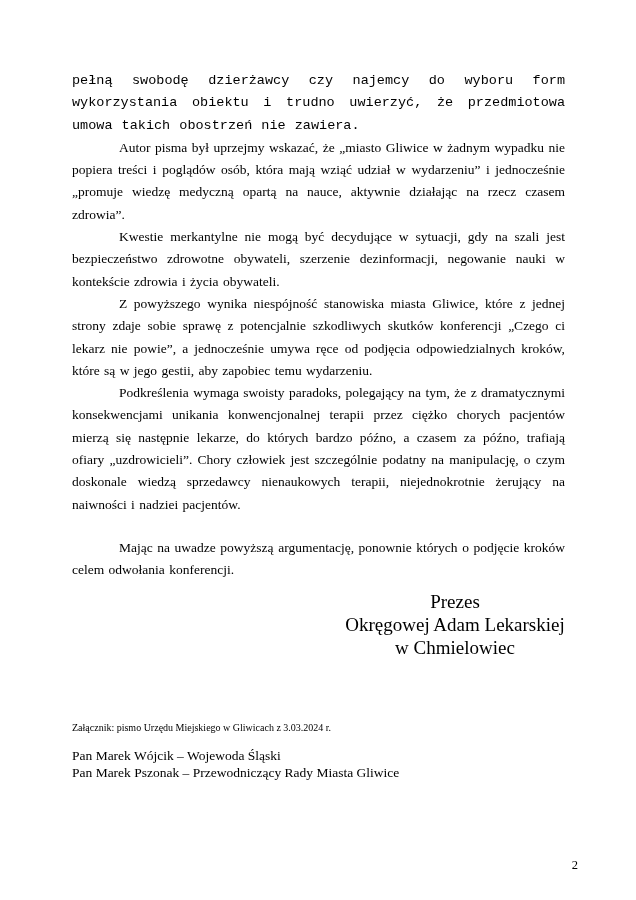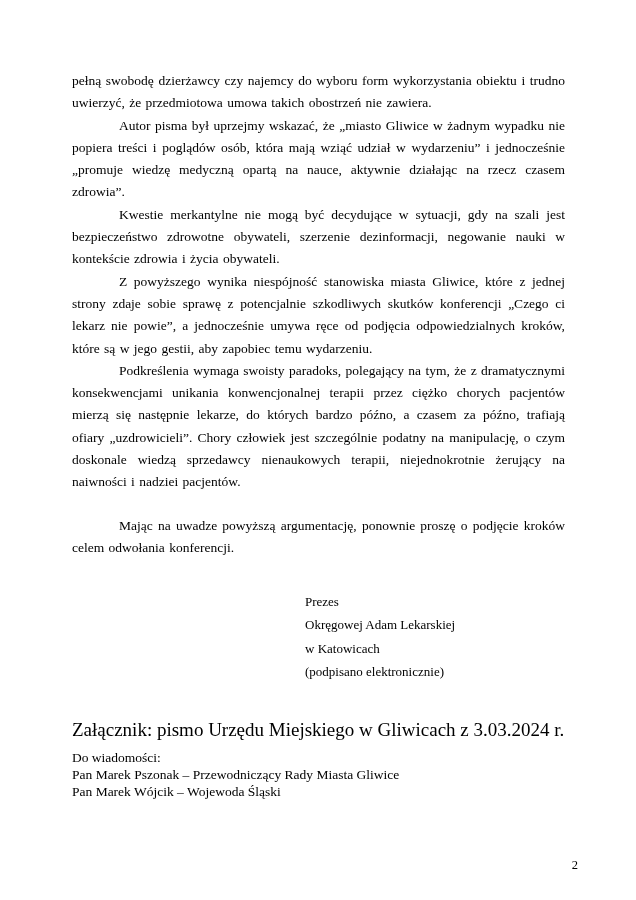--- a/index.html
+++ b/index.html
@@ -25,35 +25,36 @@
   .para {
     margin: 0;
     font-size: 13.5px;
     line-height: 22.3px;
     text-align: justify;
     text-indent: 47px;
     word-spacing: 1px;
   }
   .para.no-indent {
     text-indent: 0;
+    font-family: Liberation Mono, monospace;
   }
   .para.closing {
     margin-top: 21px;
   }
   .signature {
-    margin-top: 31px;
+    margin-top: 8px;
     margin-left: 233px;
     width: 300px;
-    text-align: left;
-    font-size: 13px;
+    text-align: center;
+    font-size: 19px;
     line-height: 23.2px;
   }
   .attachment {
-    margin: 38px 0 0 0;
-    font-size: 19px;
+    margin: 60px 0 0 0;
+    font-size: 10px;
     line-height: 17.5px;
   }
   .distribution {
     margin-top: 10px;
     font-size: 13.5px;
     line-height: 17.4px;
   }
   .page-number {
     position: absolute;
     right: 58px;
@@ -66,33 +67,31 @@
 <body>
 
 <div class="page">
   <div class="content">
 
     <p class="para no-indent">pełną swobodę dzierżawcy czy najemcy do wyboru form wykorzystania obiektu i trudno uwierzyć, że przedmiotowa umowa takich obostrzeń nie zawiera.</p>
     <p class="para">Autor pisma był uprzejmy wskazać, że „miasto Gliwice w żadnym wypadku nie popiera treści i poglądów osób, która mają wziąć udział w wydarzeniu” i jednocześnie „promuje wiedzę medyczną opartą na nauce, aktywnie działając na rzecz czasem zdrowia”.</p>
     <p class="para">Kwestie merkantylne nie mogą być decydujące w sytuacji, gdy na szali jest bezpieczeństwo zdrowotne obywateli, szerzenie dezinformacji, negowanie nauki w kontekście zdrowia i życia obywateli.</p>
     <p class="para">Z powyższego wynika niespójność stanowiska miasta Gliwice, które z jednej strony zdaje sobie sprawę z potencjalnie szkodliwych skutków konferencji „Czego ci lekarz nie powie”, a jednocześnie umywa ręce od podjęcia odpowiedzialnych kroków, które są w jego gestii, aby zapobiec temu wydarzeniu.</p>
     <p class="para">Podkreślenia wymaga swoisty paradoks, polegający na tym, że z dramatycznymi konsekwencjami unikania konwencjonalnej terapii przez ciężko chorych pacjentów mierzą się następnie lekarze, do których bardzo późno, a czasem za późno, trafiają ofiary „uzdrowicieli”. Chory człowiek jest szczególnie podatny na manipulację, o czym doskonale wiedzą sprzedawcy nienaukowych terapii, niejednokrotnie żerujący na naiwności i nadziei pacjentów.</p>
-    <p class="para closing">Mając na uwadze powyższą argumentację, ponownie proszę o podjęcie kroków celem odwołania konferencji.</p>
+    <p class="para closing">Mając na uwadze powyższą argumentację, ponownie których o podjęcie kroków celem odwołania konferencji.</p>
 
     <div class="signature">
       <div>Prezes</div>
       <div>Okręgowej Adam Lekarskiej</div>
-      <div>w Katowicach</div>
-      <div>(podpisano elektronicznie)</div>
+      <div>w Chmielowiec</div>
     </div>
 
     <p class="attachment">Załącznik: pismo Urzędu Miejskiego w Gliwicach z 3.03.2024 r.</p>
 
     <div class="distribution">
-      <div>Do wiadomości:</div>
+      <div>Pan Marek Wójcik – Wojewoda Śląski</div>
       <div>Pan Marek Pszonak – Przewodniczący Rady Miasta Gliwice</div>
-      <div>Pan Marek Wójcik – Wojewoda Śląski</div>
     </div>
 
   </div>
 
   <div class="page-number">2</div>
 </div>
 
 </body></html>

